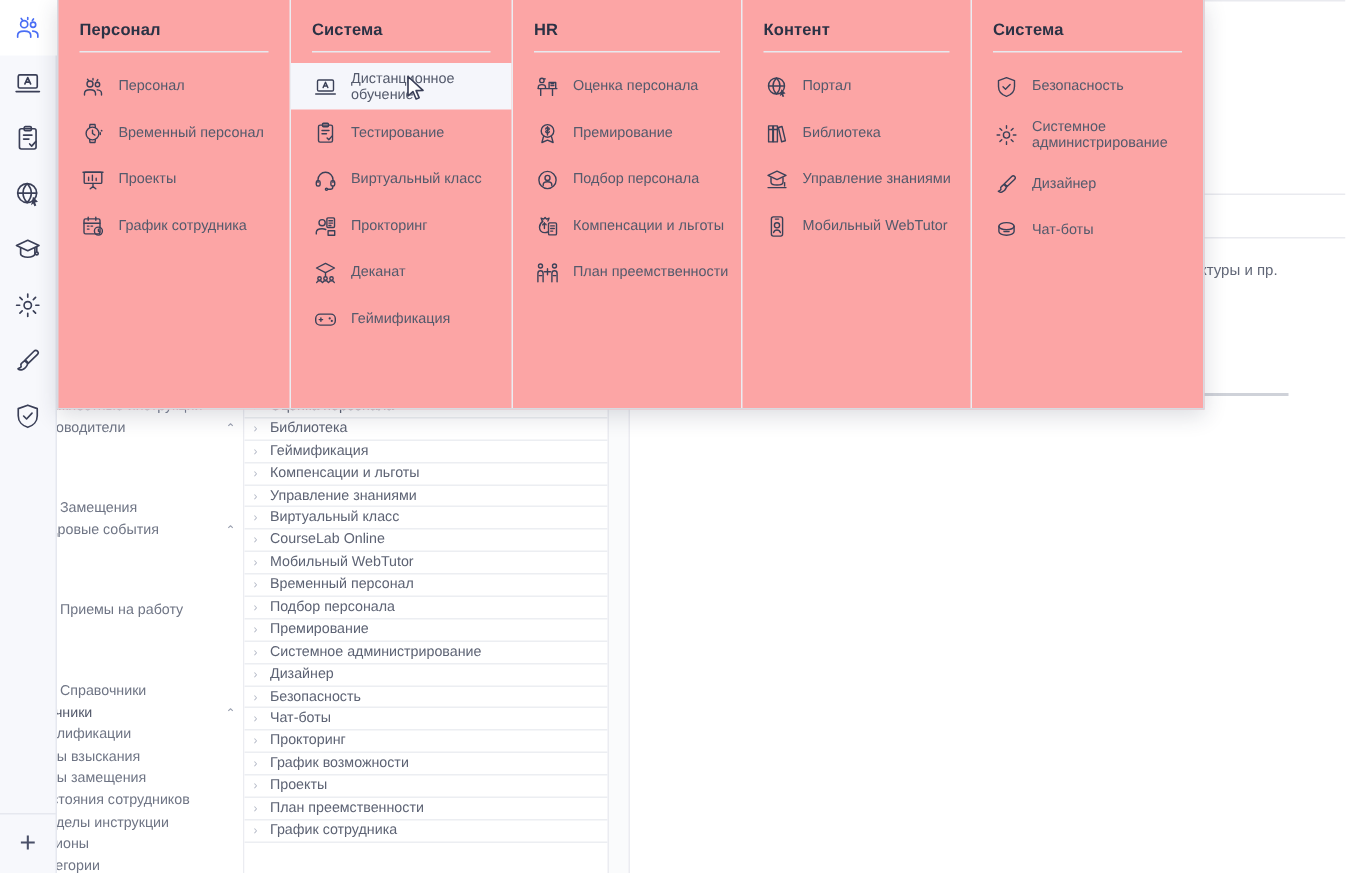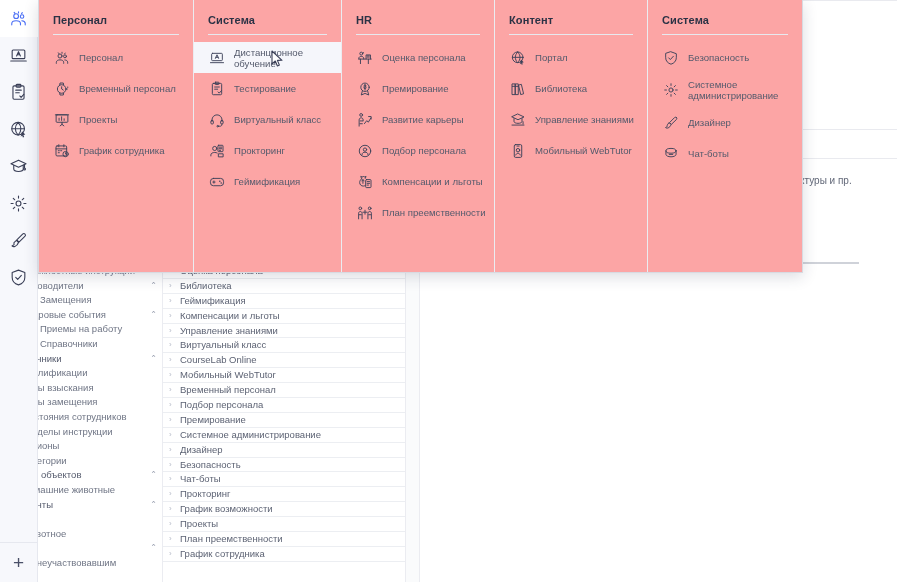--- a/index.html
+++ b/index.html
@@ -49,21 +49,21 @@
   }
   .tree-row {
     position: relative;
     height: 14.6px; line-height: 14.6px;
     font-size: 9.5px; color: #6f7585;
     white-space: nowrap; overflow: hidden;
     padding-right: 14px;
   }
   .tree-row.lvl0 { padding-left: 4px; color: #53596b; }
   .tree-row.lvl1 { padding-left: 22px; }
-  .tree-row.lvl2 { padding-left: 40px; }
+  .tree-row.lvl2 { padding-left: 40px; margin-top: 39px; }
   .tree-row.clipped { color:#7b8194; }
   .tree-caret {
     position: absolute; right: 5px; top: 0;
     font-size: 8px; color: #9aa0b0; line-height: 14.6px;
   }
 
   .list-pane {
     position: absolute; left: 163px; top: 262px;
     width: 243px; height: 320px;
     background: #fff;
@@ -394,20 +394,33 @@
                 <rect x="13.4" y="3.4" width="7.6" height="9.6" rx="1.1" fill="none" stroke="currentColor" stroke-width="1.4" stroke-linecap="round" stroke-linejoin="round"></rect>
                 <path d="M15.4 6.2h3.6M15.4 8.6h3.6M15.4 11h2" fill="none" stroke="currentColor" stroke-width="1.4" stroke-linecap="round" stroke-linejoin="round"></path>
                 <path d="M14.6 16.2h6.6v4.6h-6.6z" fill="none" stroke="currentColor" stroke-width="1.4" stroke-linecap="round" stroke-linejoin="round"></path>
               </svg>
             </span>
             <span class="mi-label">Прокторинг</span>
           </div>
           <div class="mi">
             <span class="mi-icon">
               <svg viewBox="0 0 24 24">
+                <path d="M12 2.4 21 7 12 11.6 3 7z" fill="none" stroke="currentColor" stroke-width="1.4" stroke-linecap="round" stroke-linejoin="round"></path>
+                <path d="M12 11.6v3.6" fill="none" stroke="currentColor" stroke-width="1.4" stroke-linecap="round" stroke-linejoin="round"></path>
+                <circle cx="6" cy="17.4" r="1.7" fill="none" stroke="currentColor" stroke-width="1.4" stroke-linecap="round" stroke-linejoin="round"></circle>
+                <circle cx="12" cy="17.4" r="1.7" fill="none" stroke="currentColor" stroke-width="1.4" stroke-linecap="round" stroke-linejoin="round"></circle>
+                <circle cx="18" cy="17.4" r="1.7" fill="none" stroke="currentColor" stroke-width="1.4" stroke-linecap="round" stroke-linejoin="round"></circle>
+                <path d="M3.2 21.6c.4-1.2 1.5-1.9 2.8-1.9s2.4.7 2.8 1.9M9.2 21.6c.4-1.2 1.5-1.9 2.8-1.9s2.4.7 2.8 1.9M15.2 21.6c.4-1.2 1.5-1.9 2.8-1.9s2.4.7 2.8 1.9" fill="none" stroke="currentColor" stroke-width="1.4" stroke-linecap="round" stroke-linejoin="round"></path>
+              </svg>
+            </span>
+            <span class="mi-label">Деканат</span>
+          </div>
+          <div class="mi">
+            <span class="mi-icon">
+              <svg viewBox="0 0 24 24">
                 <rect x="2.2" y="6.6" width="19.6" height="11" rx="4.4" fill="none" stroke="currentColor" stroke-width="1.4" stroke-linecap="round" stroke-linejoin="round"></rect>
                 <path d="M7.4 10.4v3.4M5.7 12.1h3.4" fill="none" stroke="currentColor" stroke-width="1.4" stroke-linecap="round" stroke-linejoin="round"></path>
                 <circle cx="16.2" cy="10.9" r="1.1" fill="currentColor"></circle>
                 <circle cx="18.3" cy="13.4" r="1.1" fill="currentColor"></circle>
               </svg>
             </span>
             <span class="mi-label">Геймификация</span>
           </div>
         </div>
       </div>
@@ -436,32 +449,20 @@
                 <path d="M10.2 7.6c0-.9.8-1.4 1.8-1.4s1.8.4 1.8 1.3c0 1.6-3.6 1-3.6 2.6 0 .9.8 1.4 1.8 1.4s1.8-.5 1.8-1.4" fill="none" stroke="currentColor" stroke-width="1.4" stroke-linecap="round" stroke-linejoin="round"></path>
                 <path d="M12 5.2v8.4" fill="none" stroke="currentColor" stroke-width="1.4" stroke-linecap="round" stroke-linejoin="round"></path>
                 <path d="M8 15.1 6.4 21l5.6-2.4 5.6 2.4-1.6-5.9" fill="none" stroke="currentColor" stroke-width="1.4" stroke-linecap="round" stroke-linejoin="round"></path>
               </svg>
             </span>
             <span class="mi-label">Премирование</span>
           </div>
           <div class="mi">
             <span class="mi-icon">
               <svg viewBox="0 0 24 24">
-                <circle cx="6.2" cy="4.4" r="2.1" fill="none" stroke="currentColor" stroke-width="1.4" stroke-linecap="round" stroke-linejoin="round"></circle>
-                <path d="M3.2 21.2V12c0-2 1.4-3.3 3-3.3s3 1.2 3 3.2v1.4" fill="none" stroke="currentColor" stroke-width="1.4" stroke-linecap="round" stroke-linejoin="round"></path>
-                <path d="M5 13.4h3.4M4.4 17.6h3.6" fill="none" stroke="currentColor" stroke-width="1.4" stroke-linecap="round" stroke-linejoin="round"></path>
-                <path d="M11.2 17.4 14.6 13l2.4 2.2 3.8-6.1" fill="none" stroke="currentColor" stroke-width="1.4" stroke-linecap="round" stroke-linejoin="round"></path>
-                <path d="M17.4 6.8h3.8v3.8" fill="none" stroke="currentColor" stroke-width="1.4" stroke-linecap="round" stroke-linejoin="round"></path>
-              </svg>
-            </span>
-            <span class="mi-label">Развитие карьеры</span>
-          </div>
-          <div class="mi">
-            <span class="mi-icon">
-              <svg viewBox="0 0 24 24">
                 <circle cx="12" cy="12" r="8.6" fill="none" stroke="currentColor" stroke-width="1.4" stroke-linecap="round" stroke-linejoin="round"></circle>
                 <circle cx="12" cy="9.9" r="2.5" fill="none" stroke="currentColor" stroke-width="1.4" stroke-linecap="round" stroke-linejoin="round"></circle>
                 <path d="M7.7 17.6v-.8c0-1.9 1.9-3 4.3-3s4.3 1.1 4.3 3v.8" fill="none" stroke="currentColor" stroke-width="1.4" stroke-linecap="round" stroke-linejoin="round"></path>
               </svg>
             </span>
             <span class="mi-label">Подбор персонала</span>
           </div>
           <div class="mi">
             <span class="mi-icon">
               <svg viewBox="0 0 24 24">

